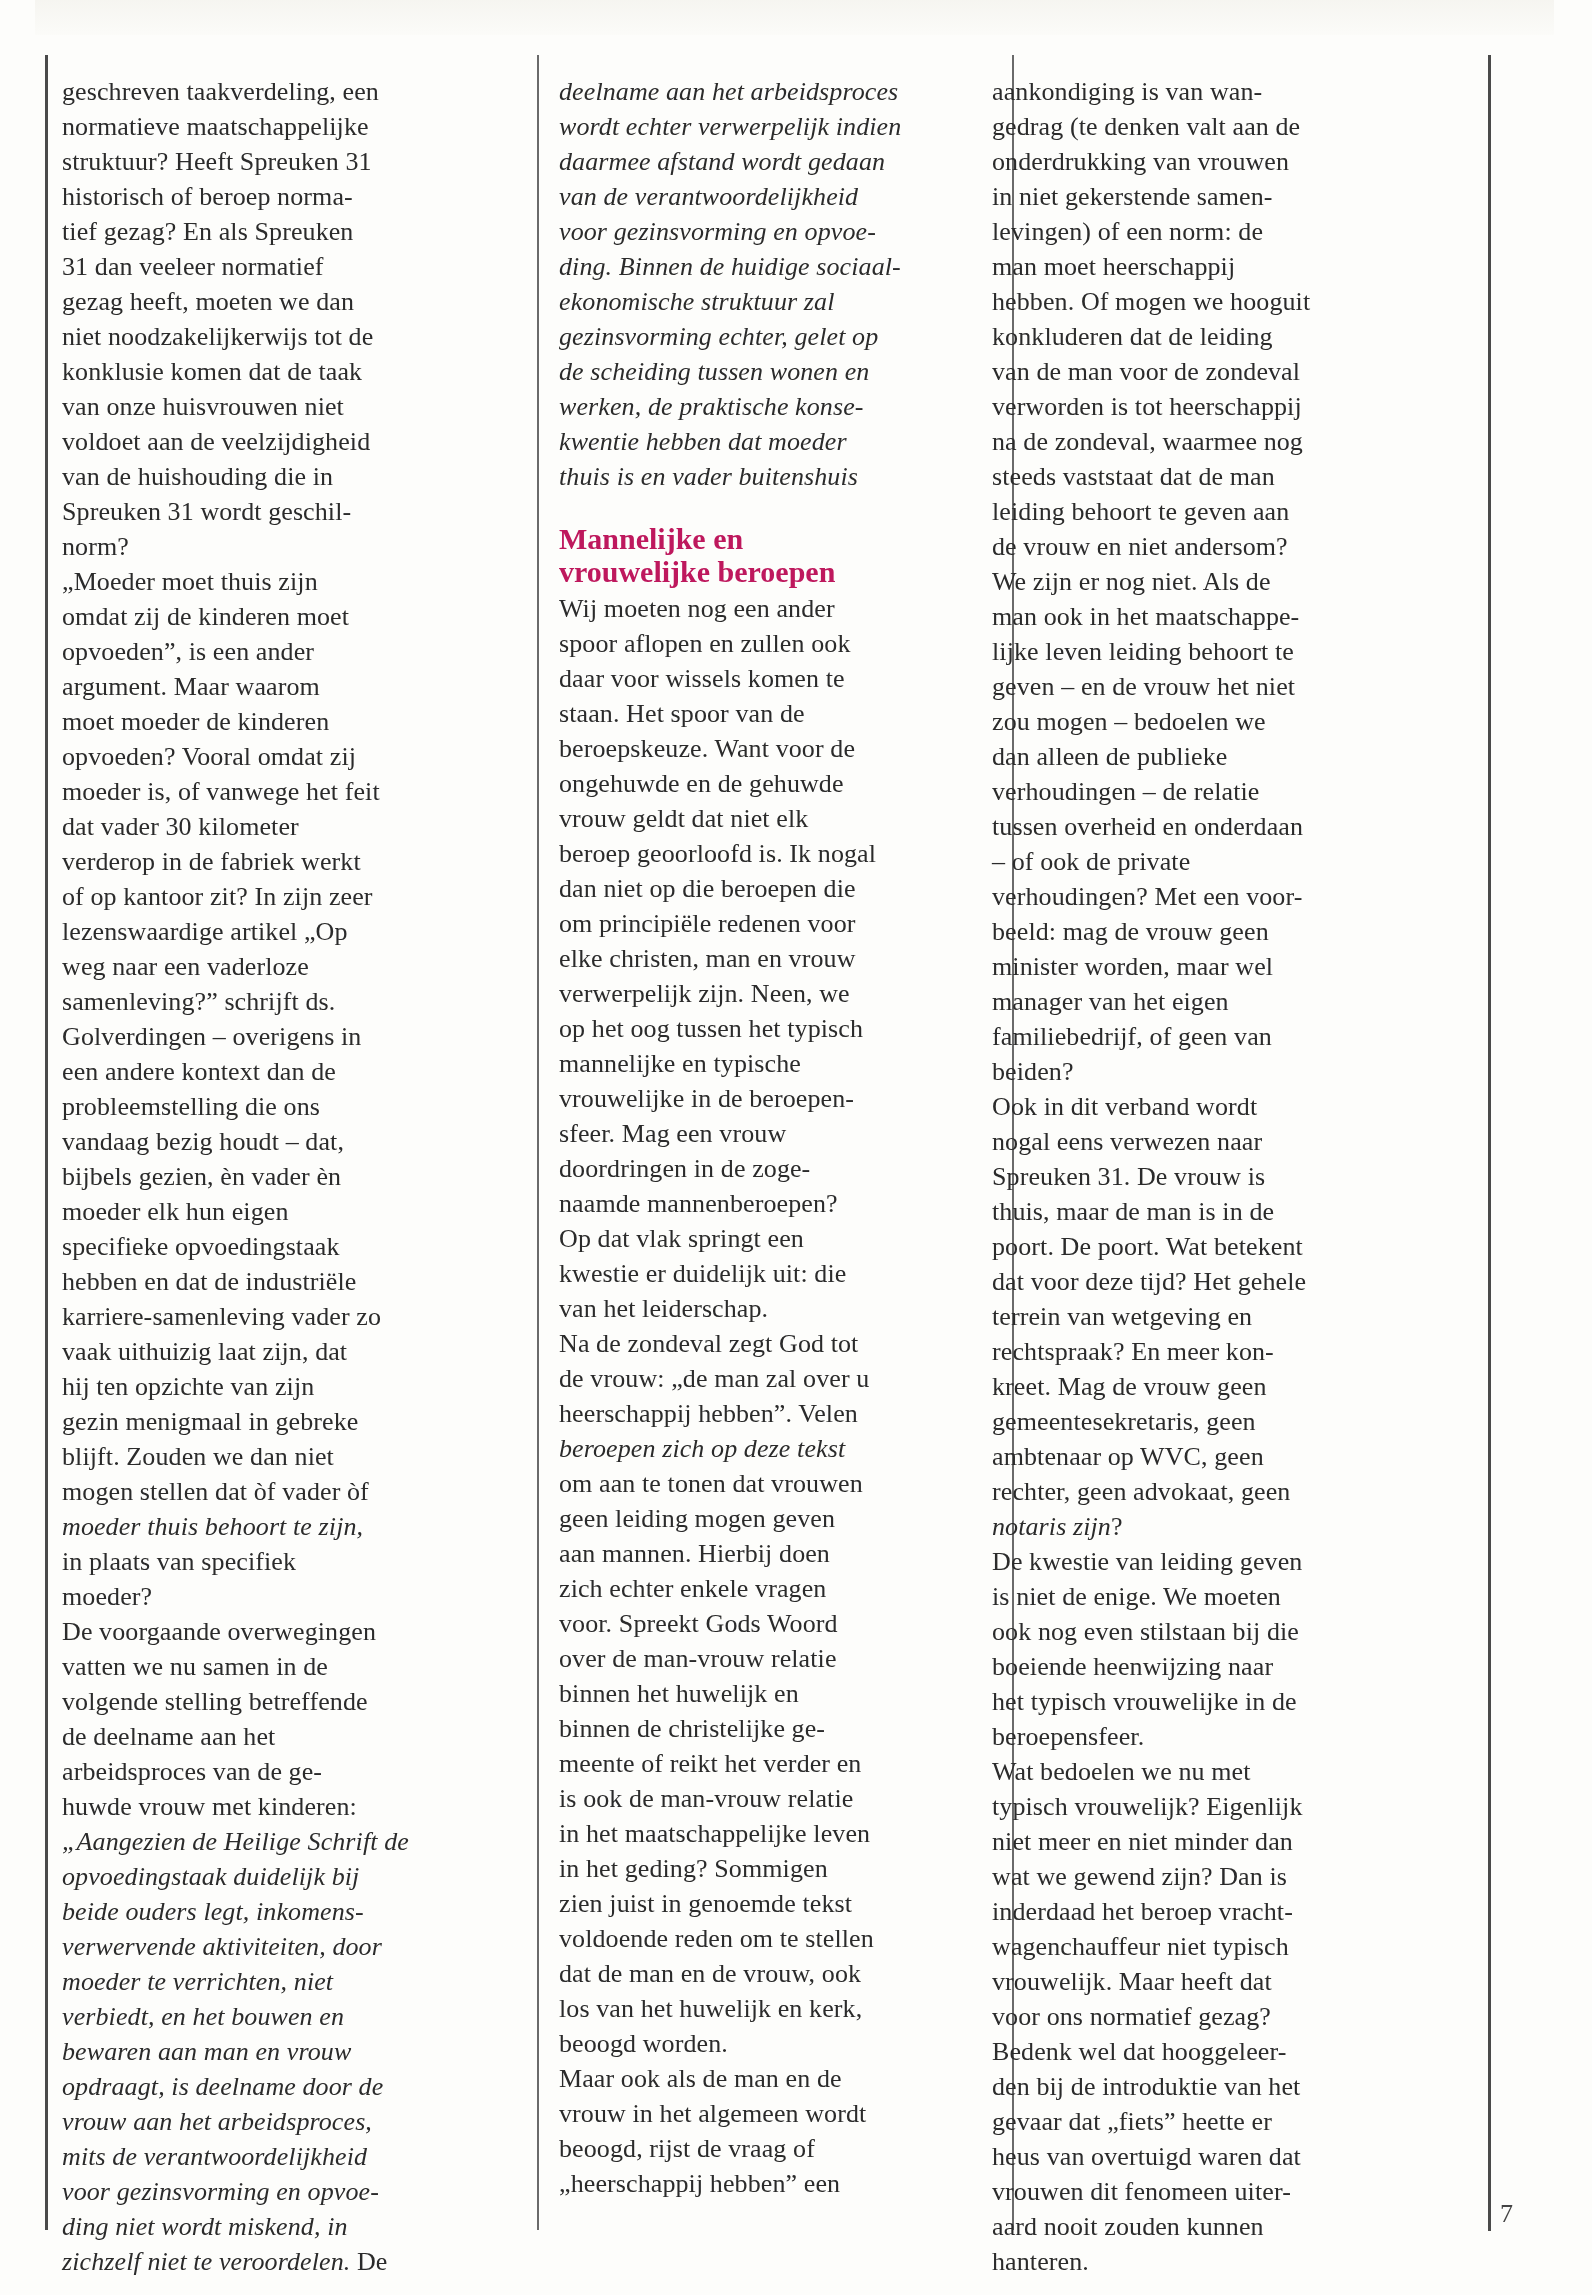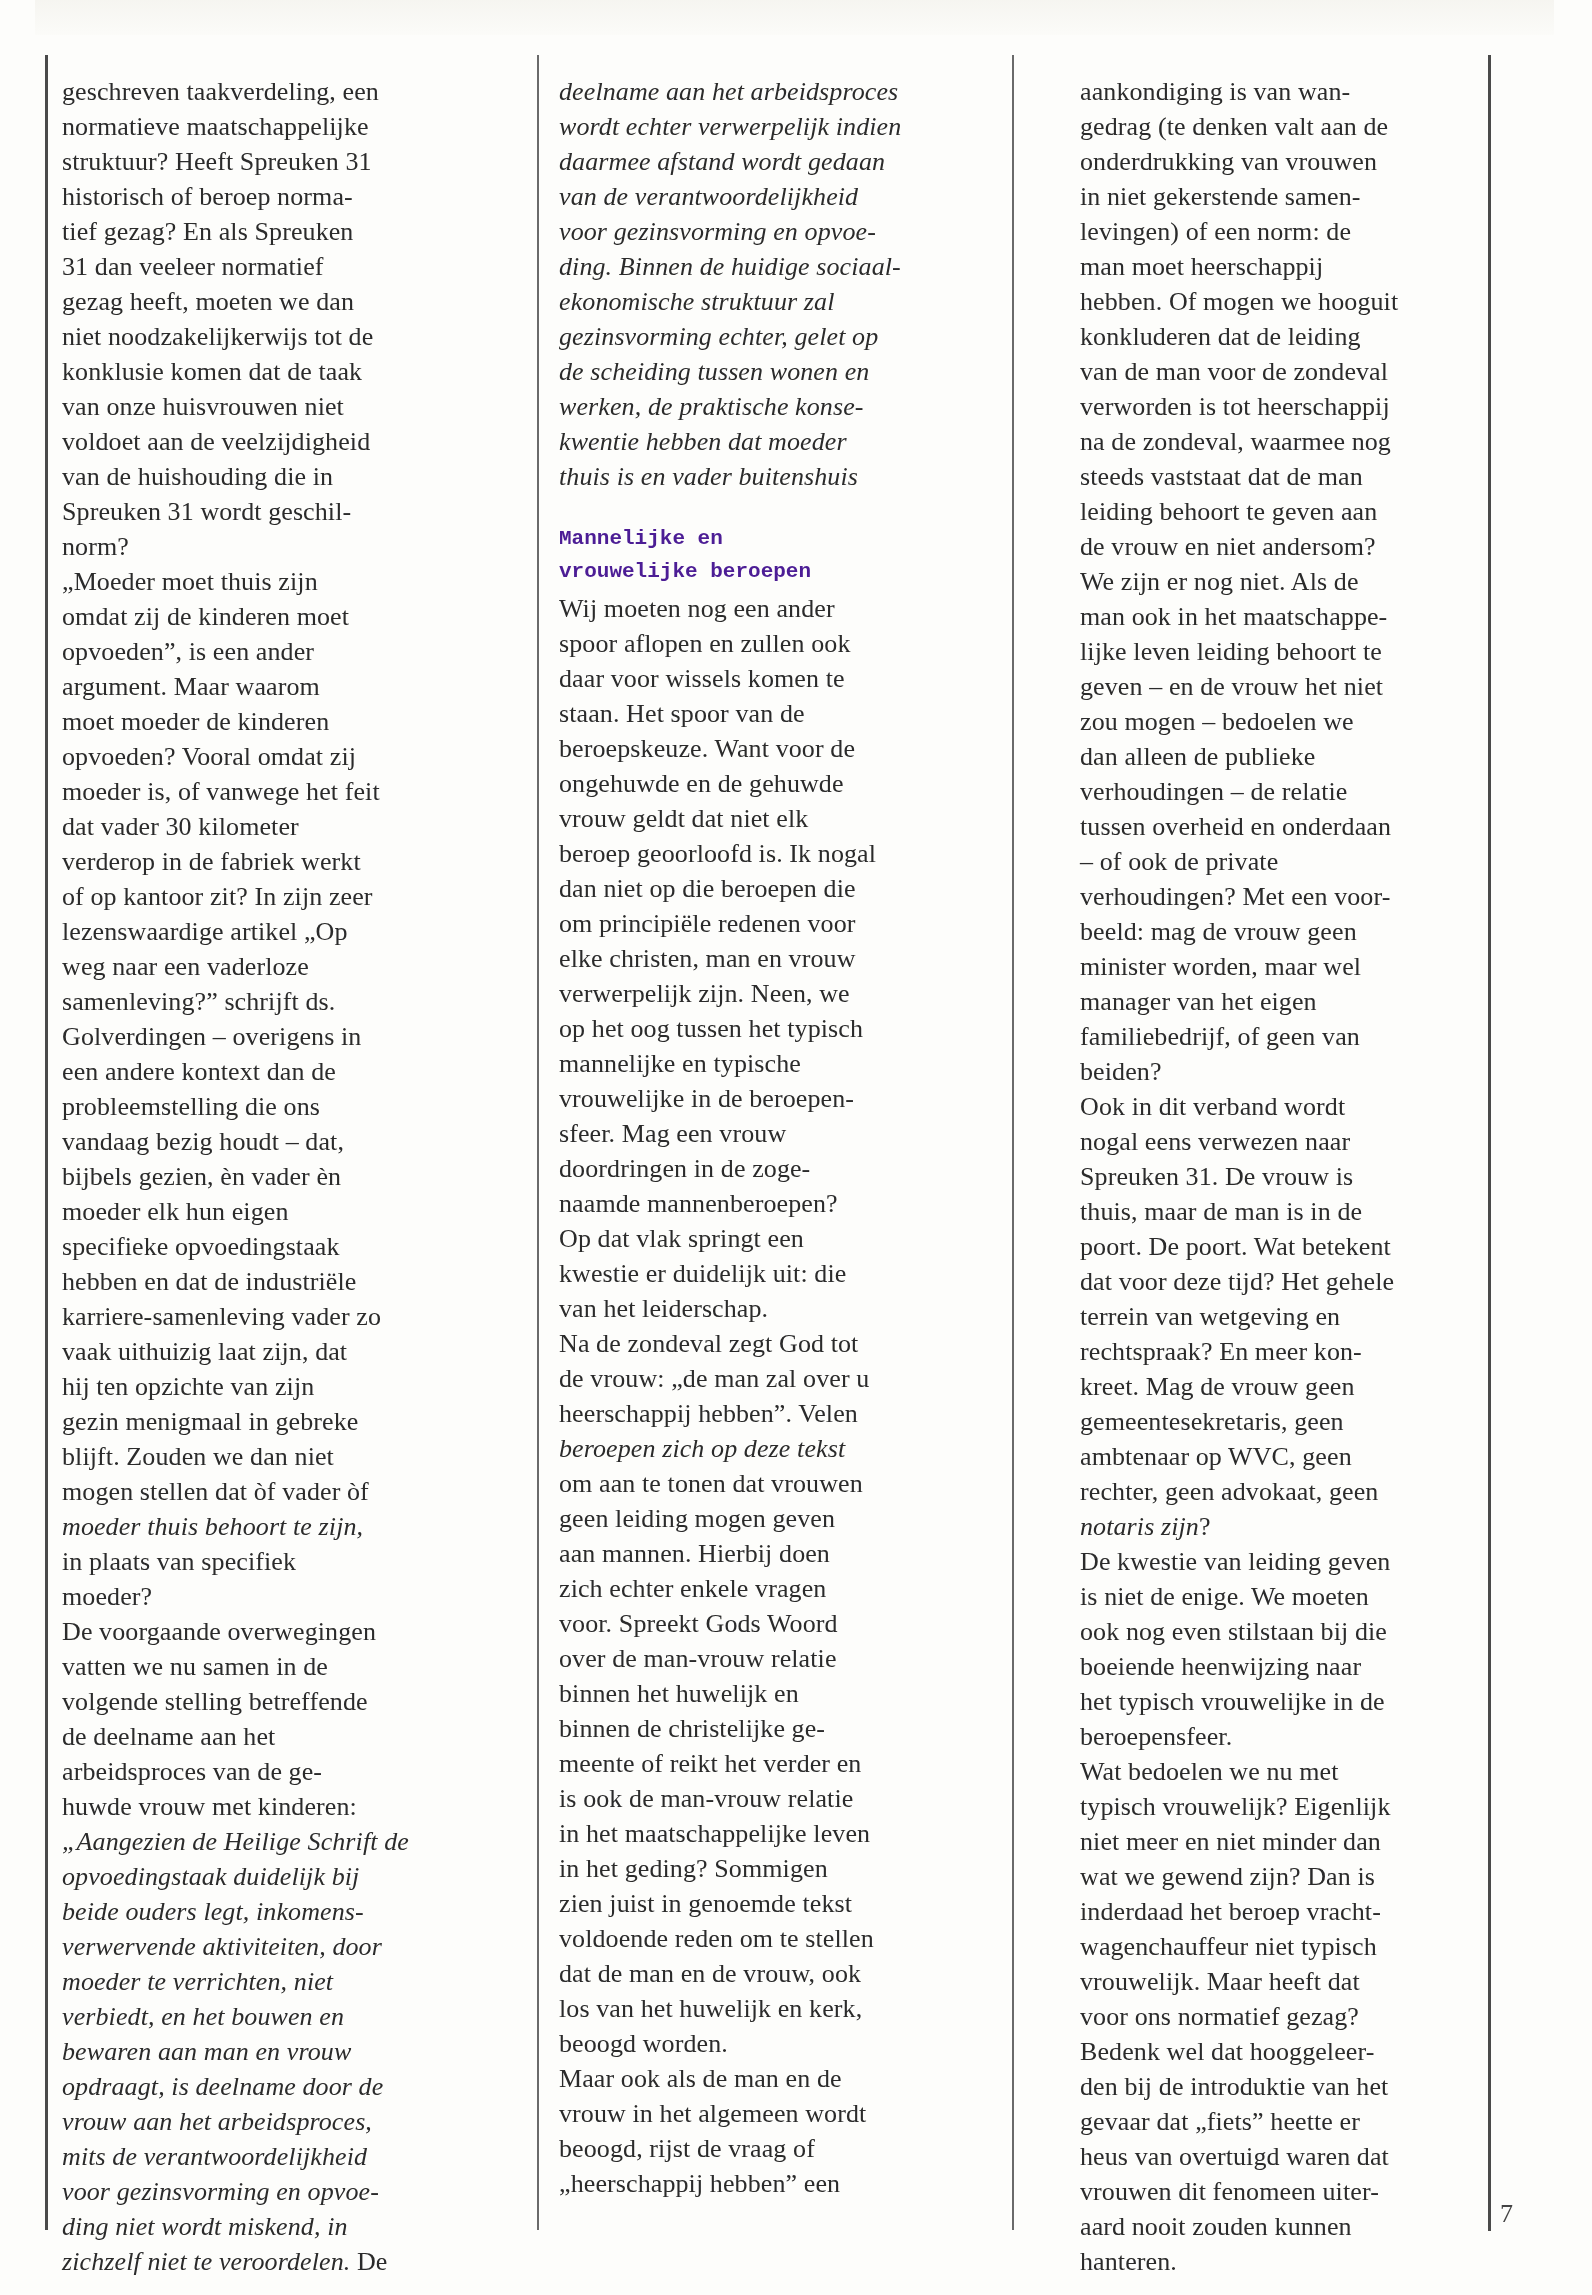--- a/index.html
+++ b/index.html
@@ -7,22 +7,22 @@
     width: 1592px; height: 2295px; background: #fdfdfb; position: relative; overflow: hidden;
     font-family: "Liberation Serif", "DejaVu Serif", serif; color: #2b2b2b;
   }
   .bleed { position: absolute; left: 35px; top: 0; width: 1519px; height: 35px;
     background: linear-gradient(#f4f3ee, #fbfbf8); opacity: 0.8; }
   .rule { position: absolute; width: 2.6px; background: #4a4a4a; }
   .col { position: absolute; top: 54px; margin-top: 20px; }
   .line { height: 35px; line-height: 35px; font-size: 26px; white-space: nowrap; letter-spacing: 0.1px; }
   .line.gap { height: 22.4px; }
   .it { font-style: italic; }
-  .heading { font-family: Liberation Mono, monospace; font-weight: bold; color: #4c1d95;
-    font-size: 21px; line-height: 33px; height: 33px; white-space: nowrap; }
+  .heading { font-family: Liberation Serif, serif; font-weight: bold; color: #be185d;
+    font-size: 30px; line-height: 33px; height: 33px; white-space: nowrap; }
   .heading-wrap { padding-top: 5.2px; padding-bottom: 3.5px; }
   .pageno { position: absolute; left: 1500px; top: 2199px; font-size: 26px; color: #444; }
 </style>
 </head>
 <body>
 
 <div class="bleed"></div>
 
 <div class="rule" style="left:45px; top:55px; height:2175px;"></div>
 <div class="rule" style="left:537px; top:55px; height:2175px; background:#6a6a6a; width:1.7px;"></div>
@@ -158,21 +158,21 @@
       <div class="line"><span>dat de man en de vrouw, ook</span></div>
       <div class="line"><span>los van het huwelijk en kerk,</span></div>
       <div class="line"><span>beoogd worden.</span></div>
       <div class="line"><span>Maar ook als de man en de</span></div>
       <div class="line"><span>vrouw in het algemeen wordt</span></div>
       <div class="line"><span>beoogd, rijst de vraag of</span></div>
       <div class="line"><span>„heerschappij hebben” een</span></div>
     </div>
 </div>
 
-<div class="col" style="left:1080px; width:449px;" id="col2">
+<div class="col" style="left:992px; width:449px;" id="col2">
     <div class="line"><span>aankondiging is van wan-</span></div>
     <div class="line"><span>gedrag (te denken valt aan de</span></div>
     <div class="line"><span>onderdrukking van vrouwen</span></div>
     <div class="line"><span>in niet gekerstende samen-</span></div>
     <div class="line"><span>levingen) of een norm: de</span></div>
     <div class="line"><span>man moet heerschappij</span></div>
     <div class="line"><span>hebben. Of mogen we hooguit</span></div>
     <div class="line"><span>konkluderen dat de leiding</span></div>
     <div class="line"><span>van de man voor de zondeval</span></div>
     <div class="line"><span>verworden is tot heerschappij</span></div>

